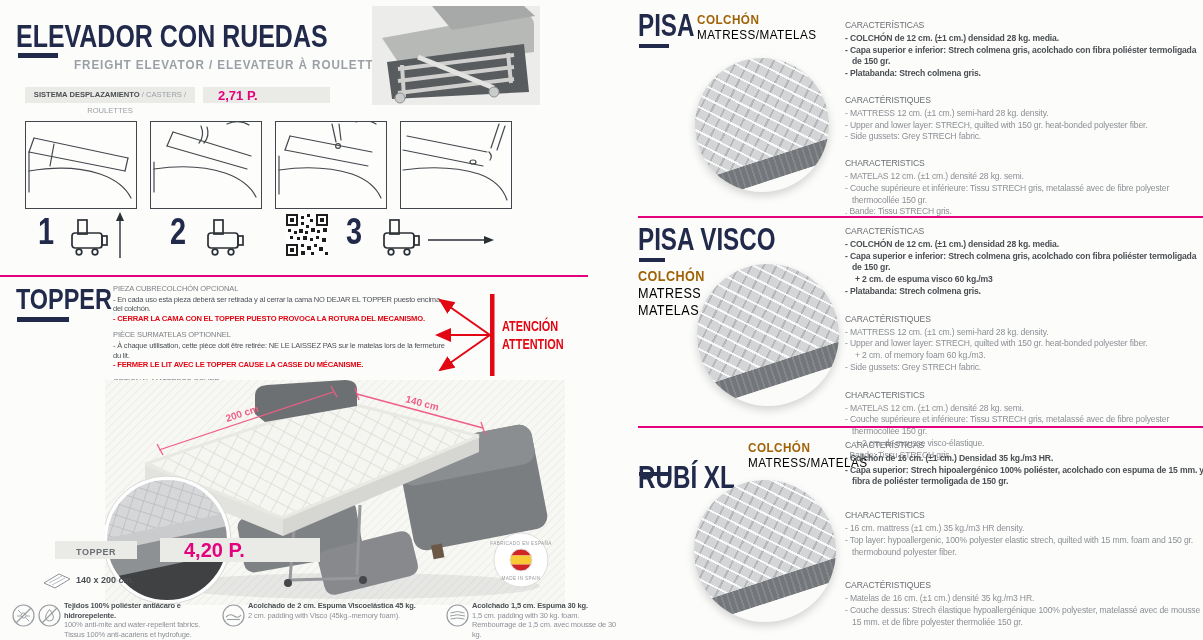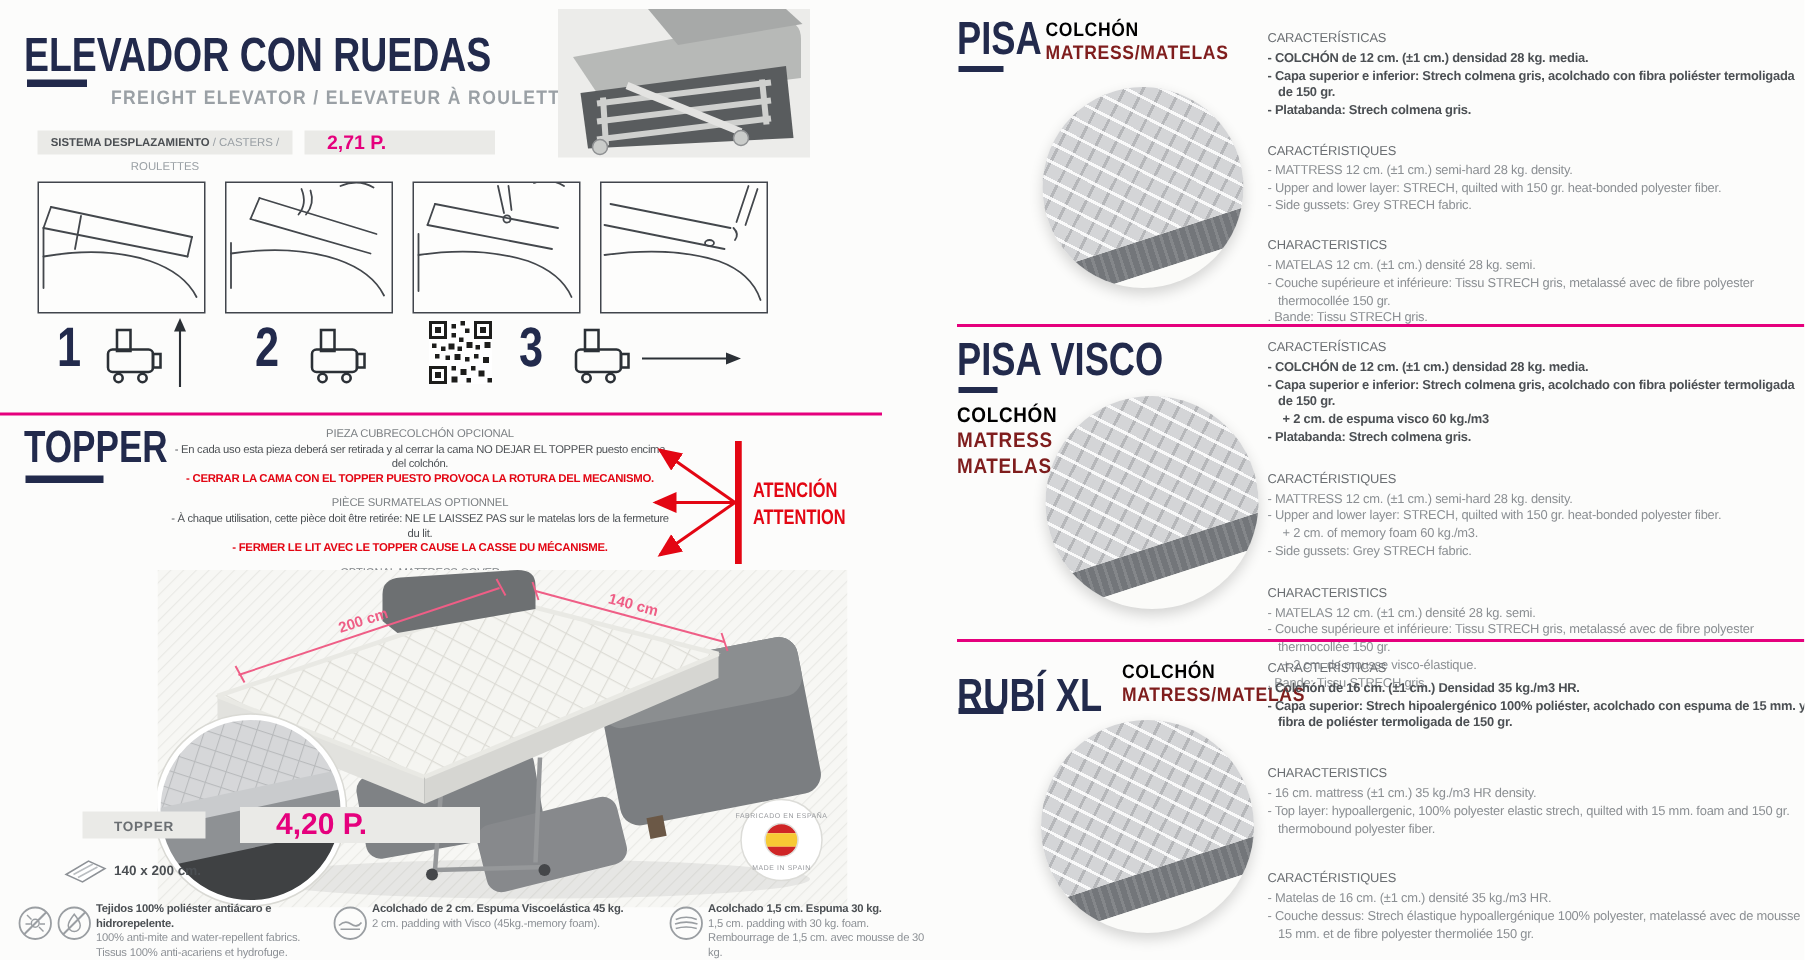--- a/index.html
+++ b/index.html
@@ -12,29 +12,29 @@
   .big-title{font-size:32px;font-weight:bold;color:#222a4c;}
   .sub-title{font-size:13px;font-weight:bold;color:#9aa0a5;letter-spacing:1px;}
   .greybox{background:#eaeae7;}
   .price{color:#e5007d;font-weight:bold;}
   .divider-magenta{position:absolute;background:#e5007d;height:2px;}
   .panel{position:absolute;width:110px;height:86px;border:1.3px solid #41454c;background:#fdfdfc;}
   .stepnum{position:absolute;font-size:37px;font-weight:bold;color:#222a4c;}
   .warn-h{font-size:7.5px;color:#7c8084;letter-spacing:-.1px;margin-bottom:1px;}
   .warn-l{font-size:7.5px;color:#4d5155;letter-spacing:-.2px;}
   .warn-r{font-size:7.6px;color:#e30613;font-weight:bold;letter-spacing:-.2px;}
-  .warn-group{margin-bottom:7px;line-height:9.6px;text-align:center;}
+  .warn-group{margin-bottom:7px;line-height:9.6px;}
   .attn{font-size:14px;font-weight:bold;color:#e30613;line-height:18px;}
   .spec{margin-bottom:15px;line-height:11.8px;}
   .spec-h{font-size:8.6px;color:#6a6e72;letter-spacing:-.1px;margin-bottom:1px;}
   .spec-l{font-size:8.6px;color:#8b8f93;letter-spacing:-.15px;padding-left:7px;text-indent:-7px;}
   .spec.es .spec-l{color:#4b4f53;font-weight:bold;}
   .p-title{font-size:31px;font-weight:bold;color:#222a4c;}
-  .p-sub1{font-size:13px;font-weight:bold;color:#000000;letter-spacing:.5px;}
-  .p-sub2{font-size:13px;font-weight:bold;color:#7f1d1d;letter-spacing:.5px;}
+  .p-sub1{font-size:13px;font-weight:bold;color:#a16207;letter-spacing:.5px;}
+  .p-sub2{font-size:13px;font-weight:normal;color:#000000;letter-spacing:.5px;}
   .mcircle{position:absolute;border-radius:50%;background:#fbfbf9;overflow:hidden;
            box-shadow:0 4px 9px rgba(0,0,0,.16);}
   .mwrap{position:absolute;left:-63px;top:-52px;width:270px;height:210px;transform:rotate(-18deg);}
   .mface{width:100%;height:150px;background-color:#d4d5d7;
     background-image:
       repeating-linear-gradient(45deg,rgba(255,255,255,.85) 0 2px,transparent 2px 11px),
       repeating-linear-gradient(-45deg,rgba(118,120,124,.32) 0 2px,transparent 2px 11px);}
   .mside{width:100%;height:22px;background:#73767a;border-radius:0 0 8px 8px;
     background-image:repeating-linear-gradient(90deg,rgba(255,255,255,.12) 0 2px,transparent 2px 6px);}
   .foot-l1{font-size:7.5px;font-weight:bold;color:#4b4f53;letter-spacing:-.15px;}
@@ -497,21 +497,21 @@
       <div class="spec-h">CHARACTERISTICS</div>
       <div class="spec-l">- MATELAS 12 cm. (±1 cm.) densité 28 kg. semi.</div>
       <div class="spec-l">- Couche supérieure et inférieure: Tissu STRECH gris, metalassé avec de fibre polyester thermocollée 150 gr.</div>
       <div class="spec-l" style="padding-left:10px;text-indent:0;">+ 2 cm. de mousse visco-élastique.</div>
       <div class="spec-l">. Bande: Tissu STRECH gris.</div>
     </div>
   </div>
 
   <div class="divider-magenta" style="left:638px;top:426px;width:565px;"></div>
 
-  <div class="abs p-title" style="left:638px;top:446px;text-align:center;">
+  <div class="abs p-title" style="left:638px;top:460px;text-align:center;">
     <span class="cond">RUBÍ XL</span>
   </div>
   <div class="bar" style="left:639px;top:472px;width:30px;height:4px;"></div>
   <div class="abs" style="left:748px;top:440px;line-height:15px;">
     <div class="p-sub1"><span class="cond9">COLCHÓN</span></div>
     <div class="p-sub2"><span class="cond9">MATRESS/MATELAS</span></div>
   </div>
   <div class="mcircle" style="left:694px;top:480px;width:142px;height:142px;">
     <div class="mwrap">
         <div class="mface"></div>

